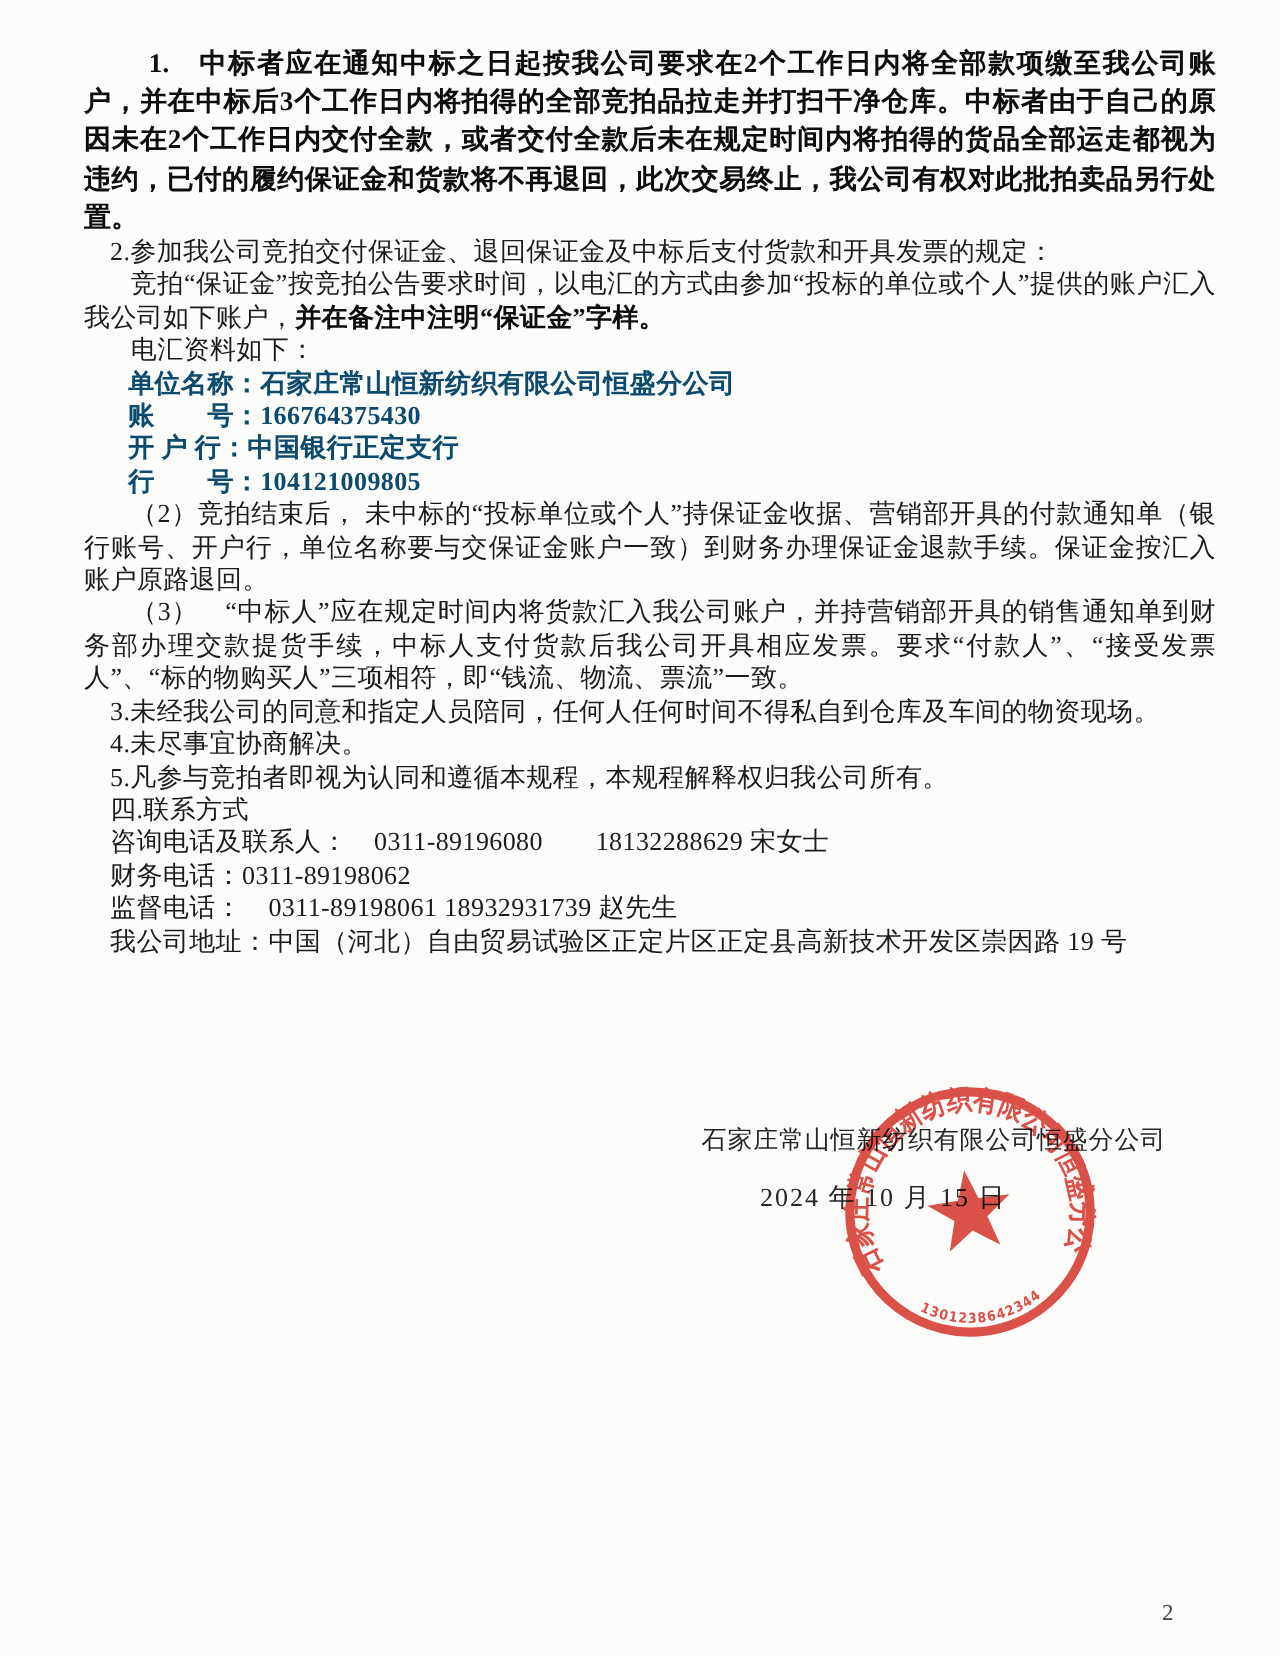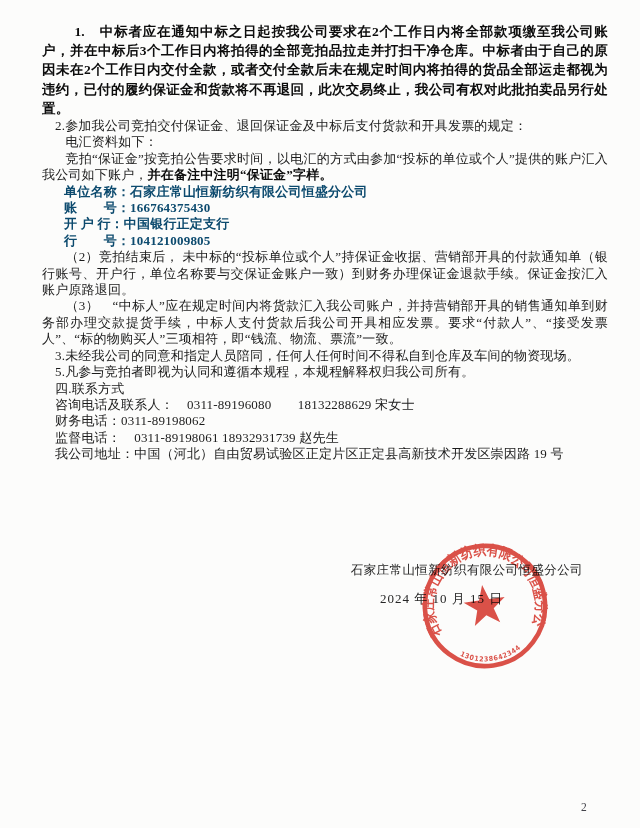--- a/index.html
+++ b/index.html
@@ -83,31 +83,32 @@
   }
 </style>
 </head>
 <body>
 
 <div class="sheet">
 
   <div class="content">
     <p class="lead ind25">1.　中标者应在通知中标之日起按我公司要求在2个工作日内将全部款项缴至我公司账户，并在中标后3个工作日内将拍得的全部竞拍品拉走并打扫干净仓库。中标者由于自己的原因未在2个工作日内交付全款，或者交付全款后未在规定时间内将拍得的货品全部运走都视为违约，已付的履约保证金和货款将不再退回，此次交易终止，我公司有权对此批拍卖品另行处置。</p>
     <p class="ind1">2.参加我公司竞拍交付保证金、退回保证金及中标后支付货款和开具发票的规定：</p>
+    <p class="ind2"><span>竞拍“保证金”按竞拍公告要求时间，以电汇的方式由参加“投标的单位或个人”提供的账户汇入我公司如下账户，</span><span class="b">并在备注中注明“保证金”字样。</span></p>
     <p class="ind2">电汇资料如下：</p>
-    <p class="ind2"><span>竞拍“保证金”按竞拍公告要求时间，以电汇的方式由参加“投标的单位或个人”提供的账户汇入我公司如下账户，</span><span class="b">并在备注中注明“保证金”字样。</span></p>
 
     <p class="bank"><span>单位名称：</span><span>石家庄常山恒新纺织有限公司恒盛分公司</span></p>
     <p class="bank"><span>账　　号：</span><span>166764375430</span></p>
     <p class="bank"><span>开 户 行：</span><span>中国银行正定支行</span></p>
     <p class="bank"><span>行　　号：</span><span>104121009805</span></p>
 
     <p class="ind2">（2）竞拍结束后， 未中标的“投标单位或个人”持保证金收据、营销部开具的付款通知单（银行账号、开户行，单位名称要与交保证金账户一致）到财务办理保证金退款手续。保证金按汇入账户原路退回。</p>
     <p class="ind2">（3）　“中标人”应在规定时间内将货款汇入我公司账户，并持营销部开具的销售通知单到财务部办理交款提货手续，中标人支付货款后我公司开具相应发票。要求“付款人”、“接受发票人”、“标的物购买人”三项相符，即“钱流、物流、票流”一致。</p>
     <p class="ind1">3.未经我公司的同意和指定人员陪同，任何人任何时间不得私自到仓库及车间的物资现场。</p>
+    <p class="ind1">4.未尽事宜协商解决。</p>
     <p class="ind1">5.凡参与竞拍者即视为认同和遵循本规程，本规程解释权归我公司所有。</p>
     <p class="ind1">四.联系方式</p>
     <p class="ind1">咨询电话及联系人：　0311-89196080　　18132288629 宋女士</p>
     <p class="ind1">财务电话：0311-89198062</p>
     <p class="ind1">监督电话：　0311-89198061 18932931739 赵先生</p>
     <p class="ind1">我公司地址：中国（河北）自由贸易试验区正定片区正定县高新技术开发区崇因路 19 号</p>
   </div>
 
   <div class="sig-company">石家庄常山恒新纺织有限公司恒盛分公司</div>
   <div class="sig-date">2024 年 10 月 15 日</div>

